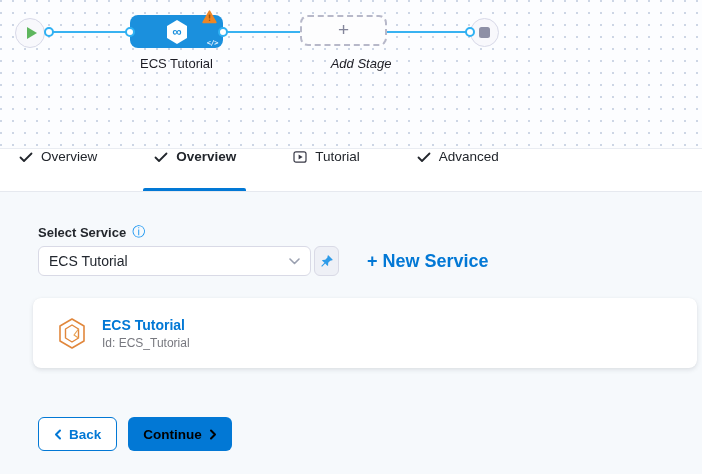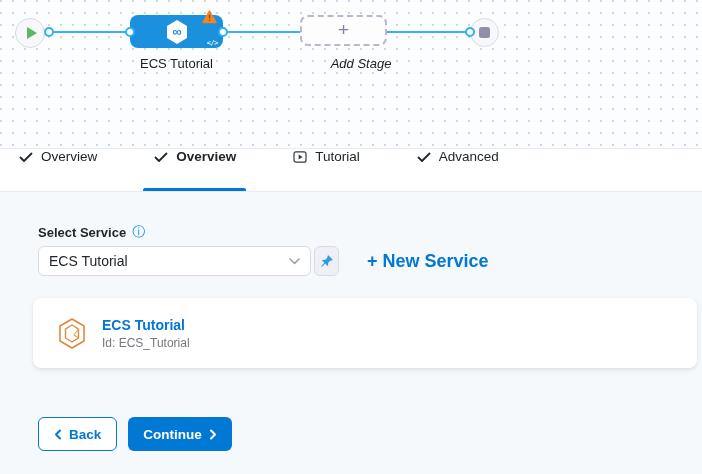--- a/index.html
+++ b/index.html
@@ -68,21 +68,21 @@
     background:#fff; border-radius:8px;
     box-shadow:0 2px 4px rgba(96,97,112,.16), 0 0 1px rgba(40,41,61,.08);
     display:flex; align-items:center; padding-left:24px; gap:15px; cursor:pointer; }
   .card-title { font-size:14px; font-weight:700; color:#0278d5; }
   .card-id { font-size:12px; color:#77787f; margin-top:3px; }
 
   .footer { display:flex; gap:11px; margin-top:49px; }
   .btn { height:34px; border-radius:6px; display:inline-flex; align-items:center;
     gap:7px; font-size:13.5px; font-weight:700; padding:16px 15px; cursor:pointer; border:none; }
   .btn-back { background:#fff; border:1px solid #0278d5; color:#0278d5; }
-  .btn-continue { background:#0278d5; color:#ffffff; }
+  .btn-continue { background:#0278d5; color:#000000; }
 </style>
 </head>
 <body>
 
 <div class="app">
 
   <div class="canvas">
     <div class="conn-line" style="left:50px;width:80px;"></div>
     <div class="conn-line" style="left:223px;width:77px;"></div>
     <div class="conn-line" style="left:387px;width:83px;"></div>

